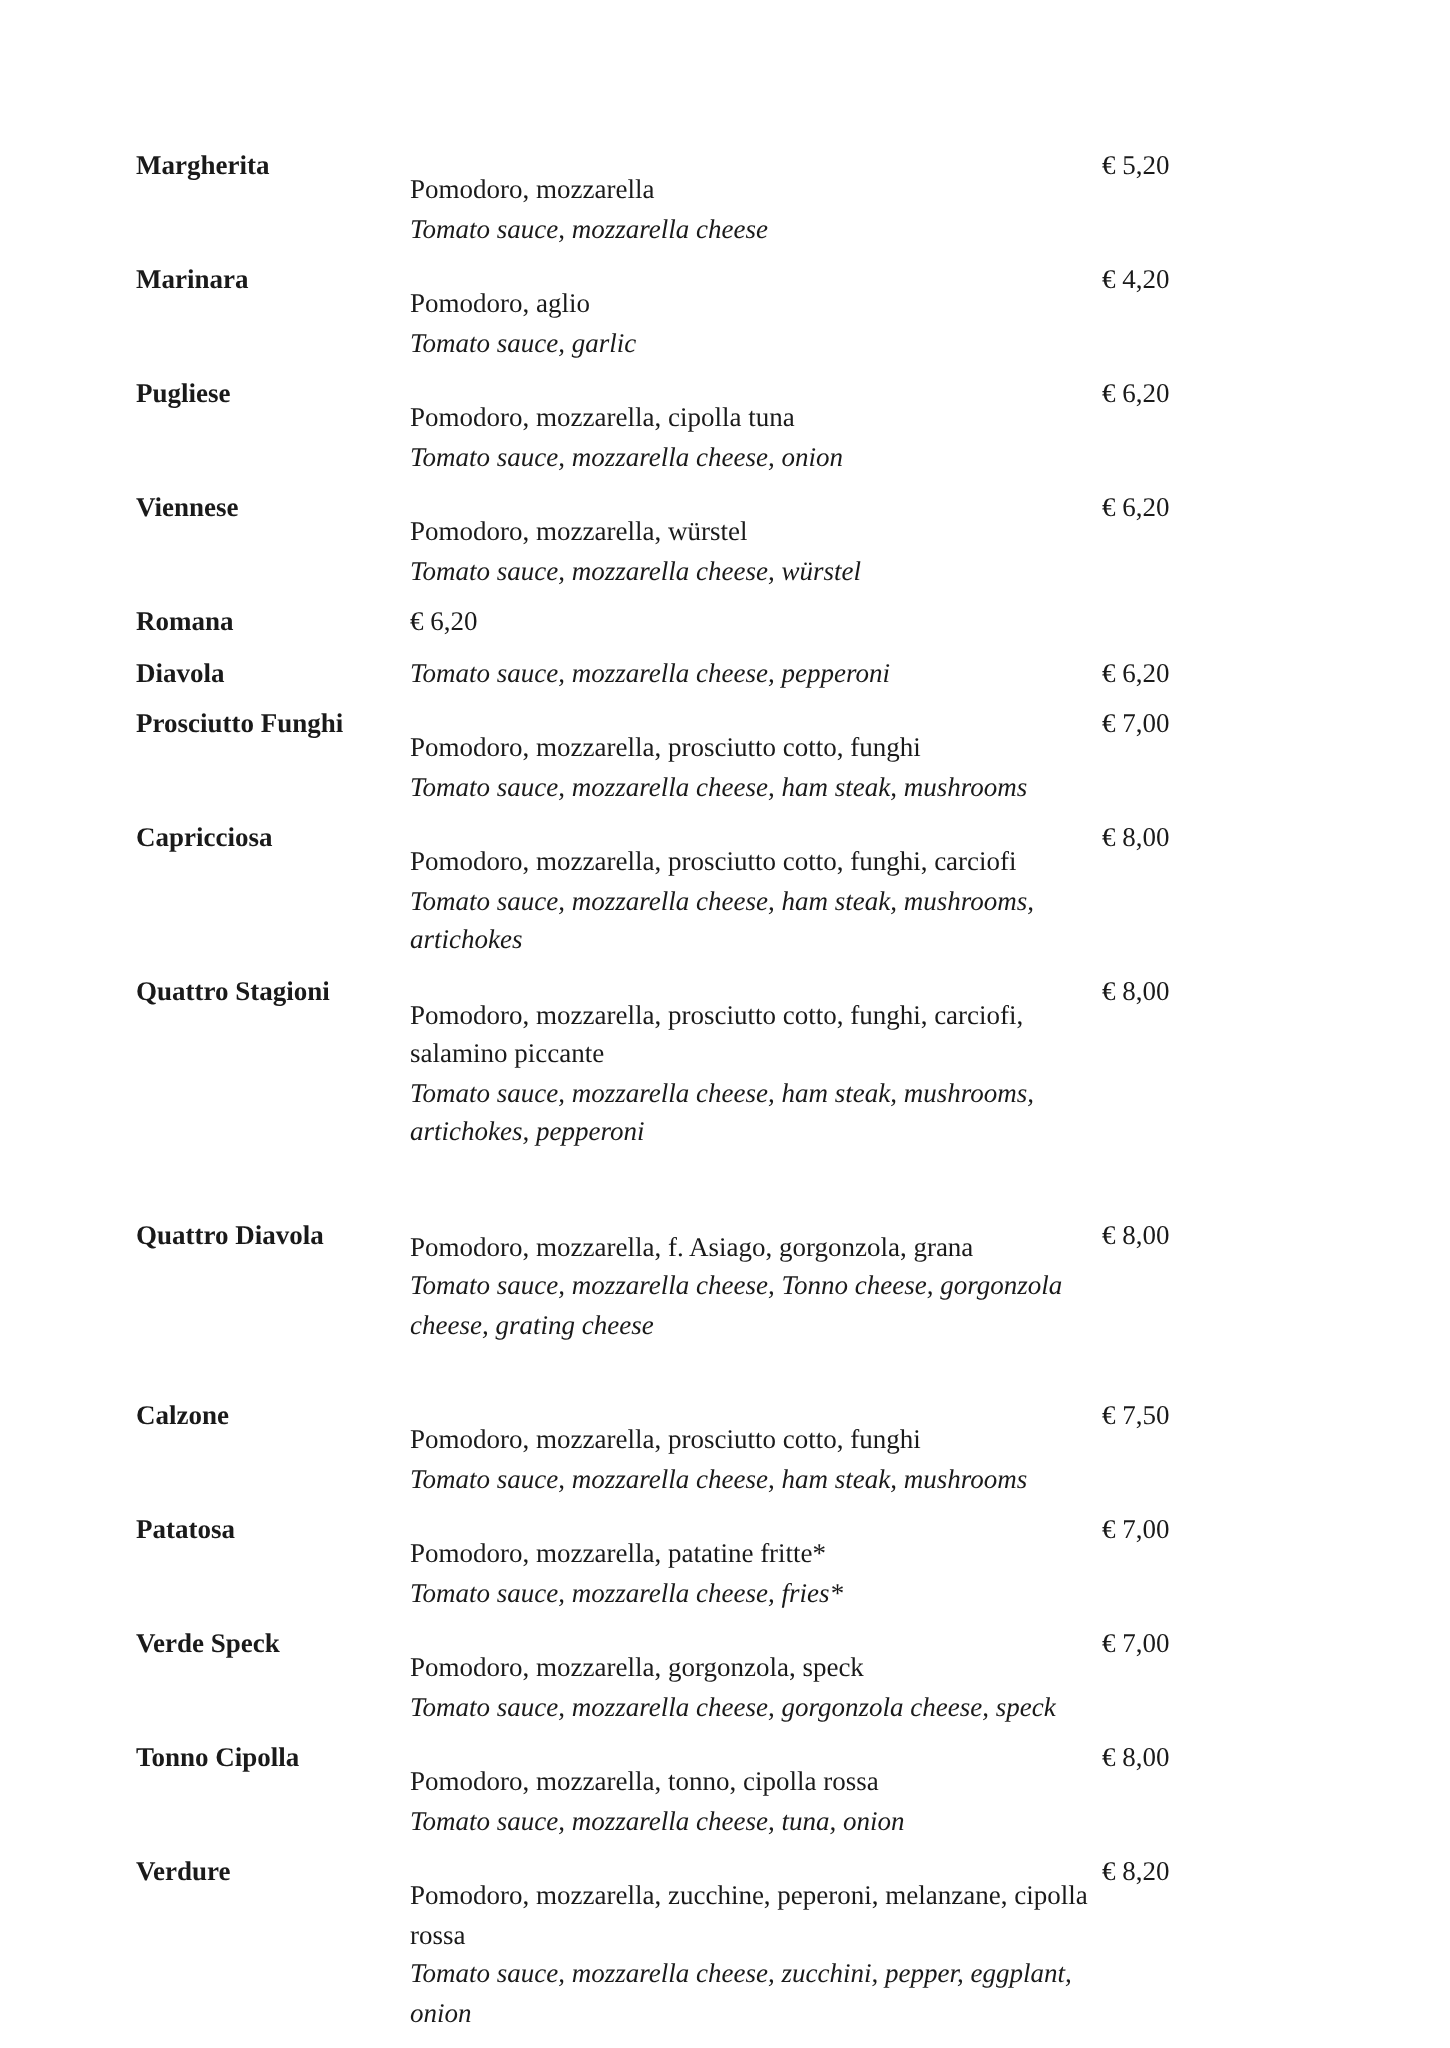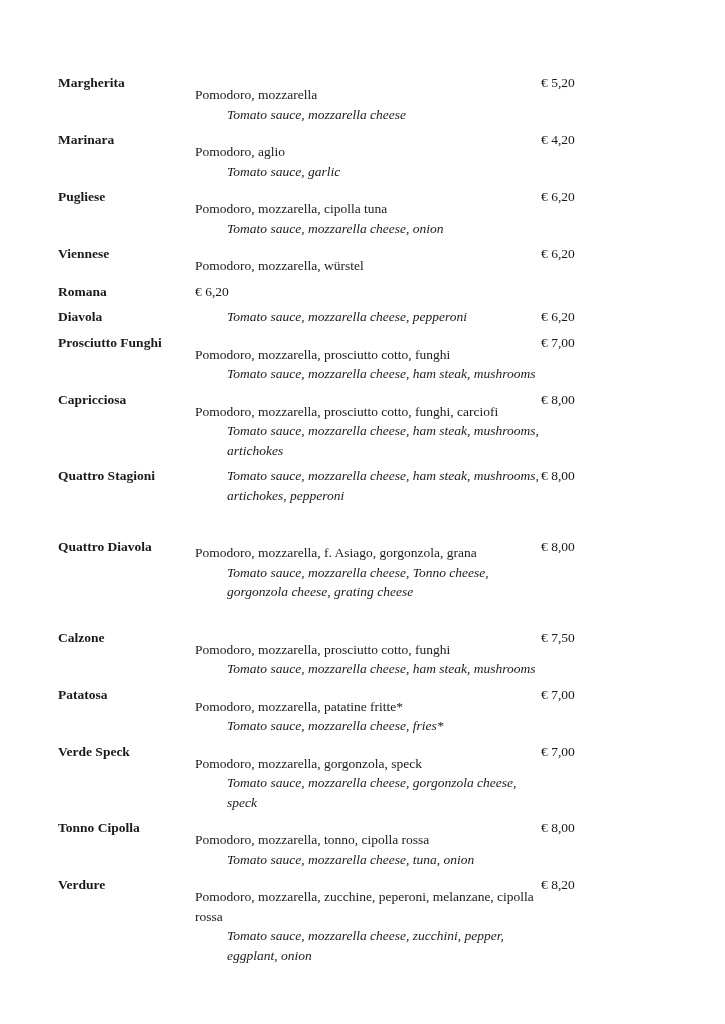--- a/index.html
+++ b/index.html
@@ -1,26 +1,26 @@
 <!DOCTYPE html>
 <html><head>
 <meta charset="utf-8">
 <style>
   html, body { margin: 0; padding: 0; background: #ffffff; }
   body {
     width: 725px; height: 1024px; position: relative; overflow: hidden;
     font-family: "Liberation Serif", serif; color: #1a1a1a; font-size: 13.5px;
   }
-  .menu { position: absolute; left: 58px; top: 73px; width: 530px; }
+  .menu { position: absolute; left: 68px; top: 73px; width: 530px; }
   .row { display: flex; align-items: flex-start; line-height: 19.5px; margin-bottom: 6px; }
   .row.gap-after { margin-bottom: 26px; }
   .name { width: 137px; font-weight: bold; flex: 0 0 137px; }
   .desc { width: 346px; flex: 0 0 346px; }
   .desc .it { display: block; margin-top: 12px; }
-  .desc .en { display: block; font-style: italic; margin-left: 32px; }
+  .desc .en { display: block; font-style: italic; }
   .price { flex: 0 0 auto; padding-left: 0; white-space: nowrap; }
 </style>
 </head>
 <body>
 
 <div class="menu">
   <div class="row">
     <div class="name">Margherita</div>
     <div class="desc">
       <span class="it">Pomodoro, mozzarella</span>
@@ -44,20 +44,21 @@
       <span class="it">Pomodoro, mozzarella, cipolla tuna</span>
       <span class="en">Tomato sauce, mozzarella cheese, onion</span>
     </div>
     <div class="price">€ 6,20</div>
   </div>
 
   <div class="row">
     <div class="name">Viennese</div>
     <div class="desc">
       <span class="it">Pomodoro, mozzarella, würstel</span>
+      <span class="en">Tomato sauce, mozzarella cheese, würstel</span>
     </div>
     <div class="price">€ 6,20</div>
   </div>
 
   <div class="row">
     <div class="name">Romana</div>
     <div class="price">€ 6,20</div>
   </div>
 
   <div class="row">
@@ -82,20 +83,21 @@
     <div class="desc">
       <span class="it">Pomodoro, mozzarella, prosciutto cotto, funghi, carciofi</span>
       <span class="en">Tomato sauce, mozzarella cheese, ham steak, mushrooms, artichokes</span>
     </div>
     <div class="price">€ 8,00</div>
   </div>
 
   <div class="row gap-after">
     <div class="name">Quattro Stagioni</div>
     <div class="desc">
+      <span class="it">Pomodoro, mozzarella, prosciutto cotto, funghi, carciofi, salamino piccante</span>
       <span class="en">Tomato sauce, mozzarella cheese, ham steak, mushrooms, artichokes, pepperoni</span>
     </div>
     <div class="price">€ 8,00</div>
   </div>
 
   <div class="row gap-after">
     <div class="name" style="padding-top:6px">Quattro Diavola</div>
     <div class="desc">
       <span class="it">Pomodoro, mozzarella, f. Asiago, gorgonzola, grana</span>
       <span class="en">Tomato sauce, mozzarella cheese, Tonno cheese, gorgonzola cheese, grating cheese</span>

